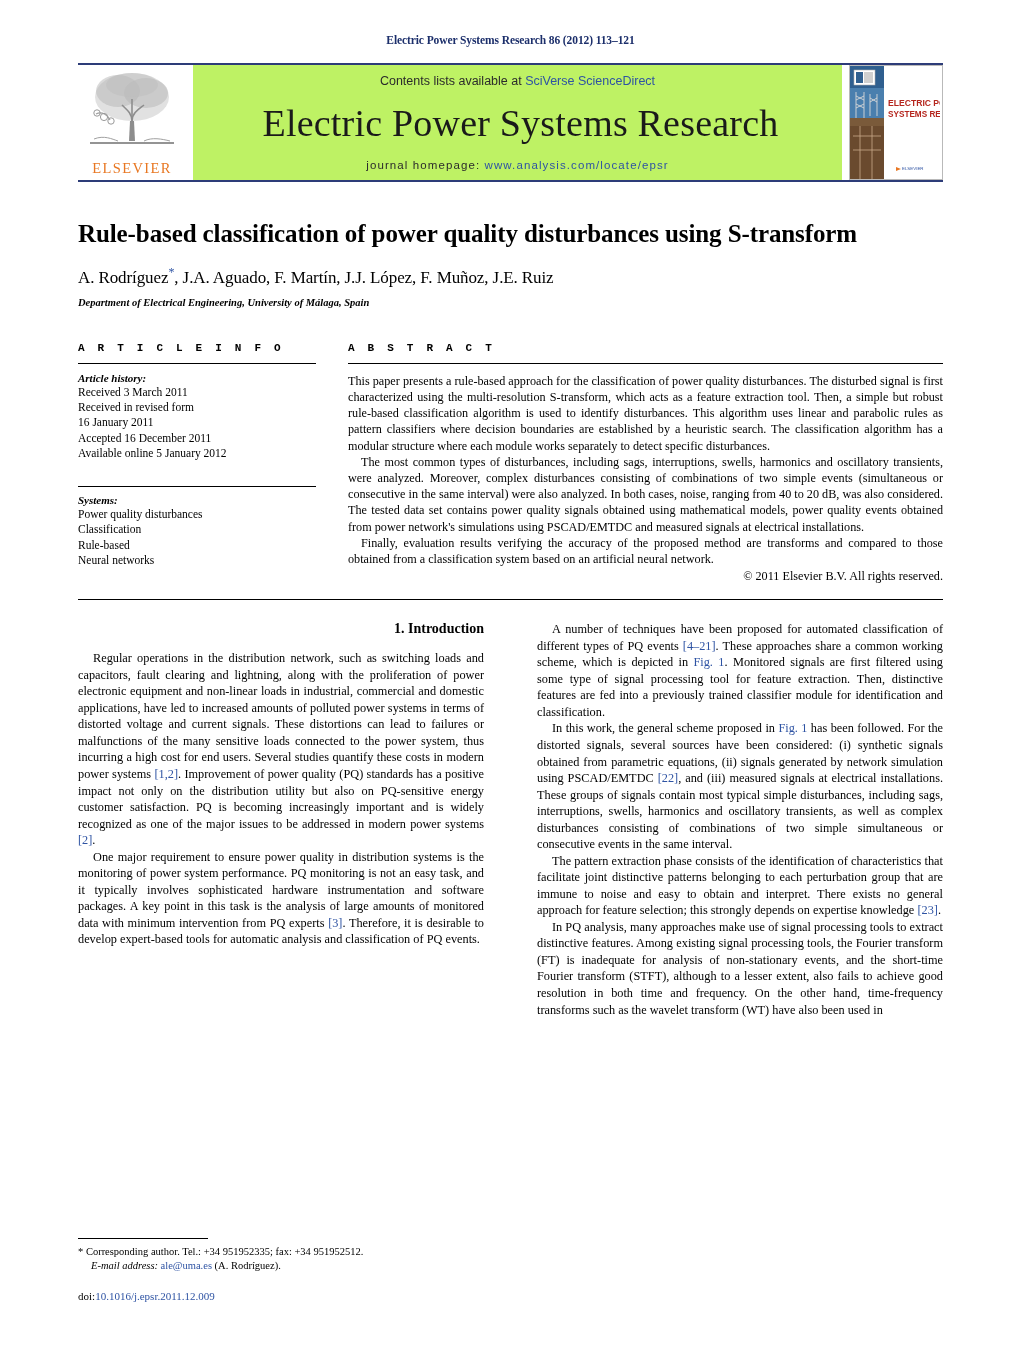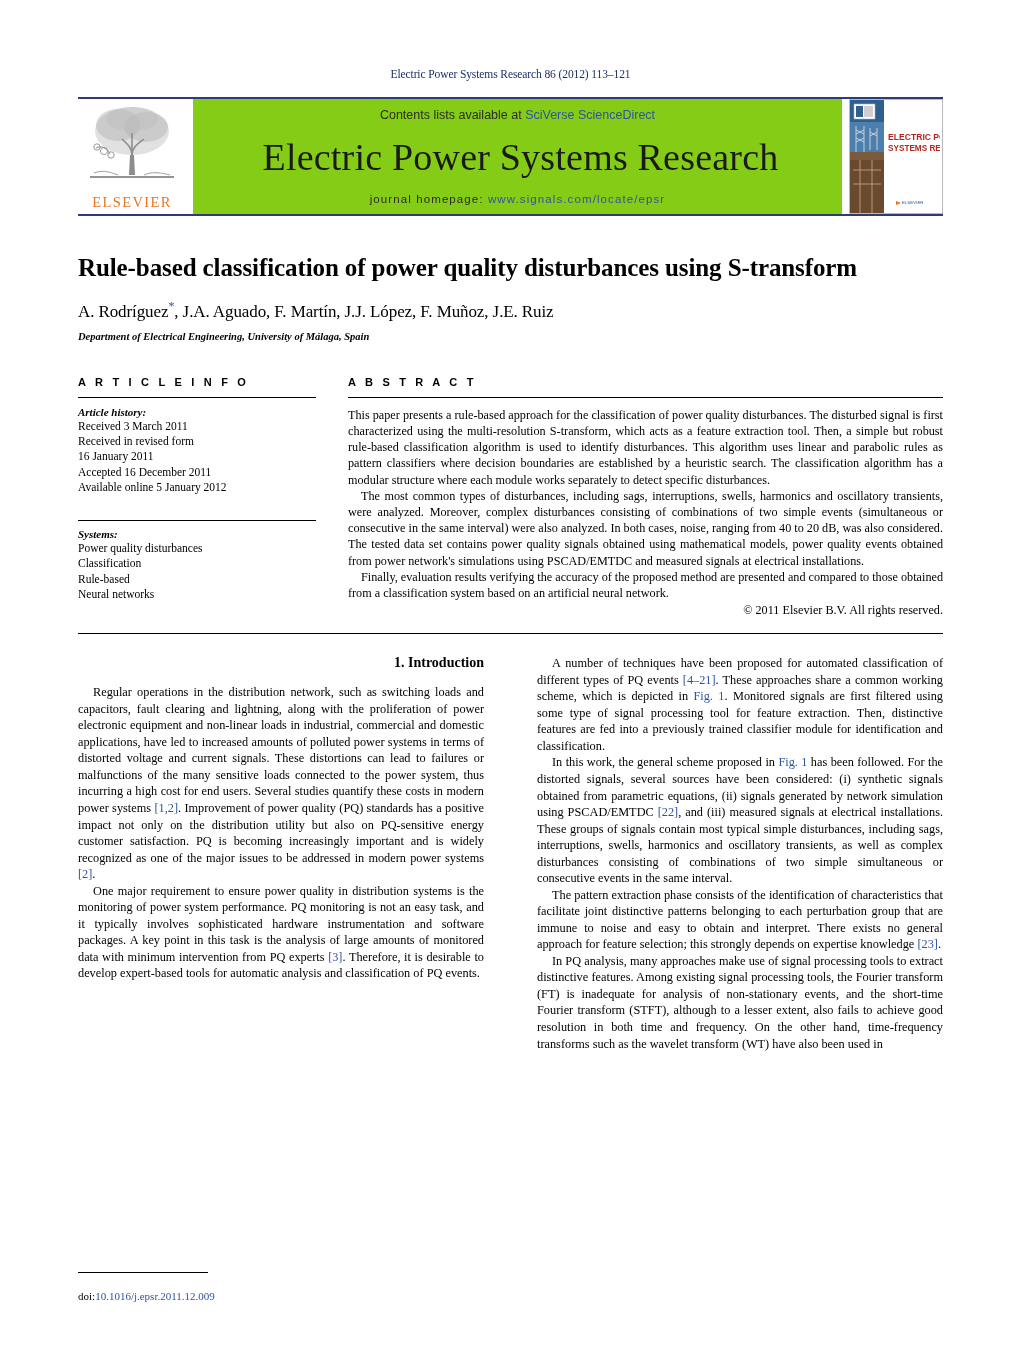--- a/index.html
+++ b/index.html
@@ -20,25 +20,25 @@
     width: 1021px;
     height: 1351px;
     box-sizing: border-box;
     padding: 0 78px;
   }
 
   
   .runhead {
     text-align: center;
     font-family: "Liberation Serif", serif;
-    font-weight: normal;
+    font-weight: bold;
     font-size: 11.5px;
     color: #1c2f6b;
     letter-spacing: -0.1px;
-    padding-top: 68px;
+    padding-top: 34px;
   }
 
   
   .masthead-rule {
     border-top: 2px solid #2d3c78;
     margin-top: 17px;
   }
   .masthead {
     display: flex;
     align-items: stretch;
@@ -59,21 +59,21 @@
   .elsevier-word {
     font-family: "Liberation Serif", serif;
     font-size: 14.5px;
     font-weight: normal;
     letter-spacing: 1.4px;
     color: #e87722;
     margin-top: 1px;
   }
   .masthead-center {
     flex: 1 1 auto;
-    background: #84cc16;
+    background: #bef264;
     display: flex;
     flex-direction: column;
     justify-content: center;
     align-items: center;
     text-align: center;
     margin: 0 7px 0 7px;
   }
   .contents-line {
     font-family: "Liberation Sans", sans-serif;
     font-size: 12.5px;
@@ -133,21 +133,21 @@
   
   .infoabs {
     display: flex;
     margin-top: 34px;
   }
   .col-info { width: 238px; flex: 0 0 238px; }
   .col-gap  { width: 32px; flex: 0 0 32px; }
   .col-abs  { flex: 1 1 auto; }
 
   .sec-label {
-    font-family: Liberation Sans, sans-serif;
+    font-family: Liberation Mono, monospace;
     font-weight: bold;
     font-size: 11px;
     letter-spacing: 3.2px;
   }
   .hr-thin {
     border-top: 1px solid #000;
     margin: 9px 0 8px 0;
   }
   .hr-thin-abs {
     border-top: 1px solid #000;
@@ -273,21 +273,21 @@
       <div class="elsevier-word">ELSEVIER</div>
     </div>
 
     <div class="masthead-center">
       <div class="contents-line">
         <span>Contents lists available at </span><span class="sd-link">SciVerse ScienceDirect</span>
       </div>
       <div class="journal-name">Electric Power Systems Research</div>
       <div class="homepage-line">
         <span>journal homepage:</span>
-        <span class="url">www.signals.com/locate/epsr</span>
+        <span class="url">www.analysis.com/locate/epsr</span>
       </div>
     </div>
 
     <div class="cover-thumb">
       <svg width="90" height="113" viewBox="0 0 90 113">
         <rect x="0" y="0" width="90" height="113" fill="#ffffff"></rect>
         <rect x="0" y="0" width="34" height="113" fill="#2f5f8f"></rect>
         <rect x="0" y="22" width="34" height="62" fill="#7a5a3a"></rect>
         <rect x="0" y="22" width="34" height="30" fill="#4a7fae"></rect>
 
@@ -341,21 +341,21 @@
     </div>
 
     <div class="col-gap"></div>
 
     <div class="col-abs">
       <div class="sec-label">A B S T R A C T</div>
       <div class="hr-thin-abs"></div>
       <div class="abstract">
         <p>This paper presents a rule-based approach for the classification of power quality disturbances. The disturbed signal is first characterized using the multi-resolution S-transform, which acts as a feature extraction tool. Then, a simple but robust rule-based classification algorithm is used to identify disturbances. This algorithm uses linear and parabolic rules as pattern classifiers where decision boundaries are established by a heuristic search. The classification algorithm has a modular structure where each module works separately to detect specific disturbances.</p>
         <p class="indent">The most common types of disturbances, including sags, interruptions, swells, harmonics and oscillatory transients, were analyzed. Moreover, complex disturbances consisting of combinations of two simple events (simultaneous or consecutive in the same interval) were also analyzed. In both cases, noise, ranging from 40 to 20 dB, was also considered. The tested data set contains power quality signals obtained using mathematical models, power quality events obtained from power network's simulations using PSCAD/EMTDC and measured signals at electrical installations.</p>
-        <p class="indent">Finally, evaluation results verifying the accuracy of the proposed method are presented and compared to those obtained from a classification system based on an artificial neural network.</p>
+        <p class="indent">Finally, evaluation results verifying the accuracy of the proposed method are transforms and compared to those obtained from a classification system based on an artificial neural network.</p>
         <div class="copyright">© 2011 Elsevier B.V. All rights reserved.</div>
       </div>
     </div>
   </div>
 
   <div class="hr-section"></div>
 
   <div class="body-cols">
     <div class="bcol">
       <h2 class="sec-title">1. Introduction</h2>
@@ -366,18 +366,26 @@
     <div class="bcol">
       <p>A number of techniques have been proposed for automated classification of different types of PQ events <span style="color:#2e53a3">[4–21]</span>. These approaches share a common working scheme, which is depicted in <span style="color:#2e53a3">Fig. 1</span>. Monitored signals are first filtered using some type of signal processing tool for feature extraction. Then, distinctive features are fed into a previously trained classifier module for identification and classification.</p>
       <p>In this work, the general scheme proposed in <span style="color:#2e53a3">Fig. 1</span> has been followed. For the distorted signals, several sources have been considered: (i) synthetic signals obtained from parametric equations, (ii) signals generated by network simulation using PSCAD/EMTDC <span style="color:#2e53a3">[22]</span>, and (iii) measured signals at electrical installations. These groups of signals contain most typical simple disturbances, including sags, interruptions, swells, harmonics and oscillatory transients, as well as complex disturbances consisting of combinations of two simple simultaneous or consecutive events in the same interval.</p>
       <p>The pattern extraction phase consists of the identification of characteristics that facilitate joint distinctive patterns belonging to each perturbation group that are immune to noise and easy to obtain and interpret. There exists no general approach for feature selection; this strongly depends on expertise knowledge <span style="color:#2e53a3">[23]</span>.</p>
       <p>In PQ analysis, many approaches make use of signal processing tools to extract distinctive features. Among existing signal processing tools, the Fourier transform (FT) is inadequate for analysis of non-stationary events, and the short-time Fourier transform (STFT), although to a lesser extent, also fails to achieve good resolution in both time and frequency. On the other hand, time-frequency transforms such as the wavelet transform (WT) have also been used in</p>
     </div>
   </div>
 
   <div class="foot-wrap">
     <div class="foot-rule"></div>
+    <div class="footnote">
+      <div>* Corresponding author. Tel.: +34 951952335; fax: +34 951952512.</div>
+      <div style="padding-left:13px;">
+        <span class="em">E-mail address:</span>
+        <span class="mail">ale@uma.es</span>
+        <span>(A. Rodríguez).</span>
+      </div>
+    </div>
     <div class="issn-block">
       <div><span>doi:</span><span class="doi">10.1016/j.epsr.2011.12.009</span></div>
     </div>
   </div>
 
 </div>
 
 </body></html>

